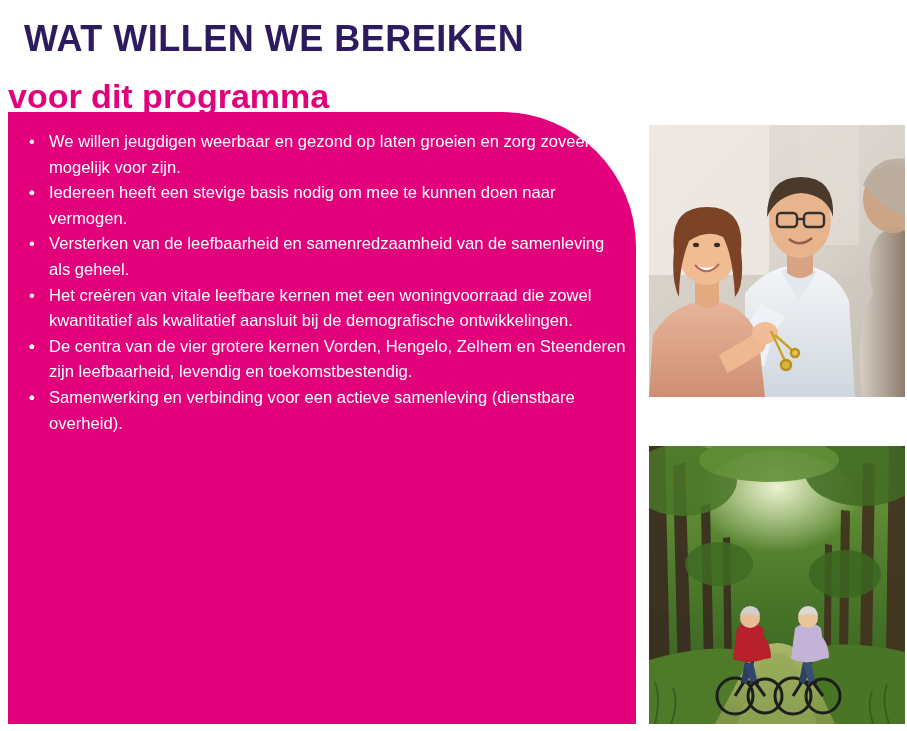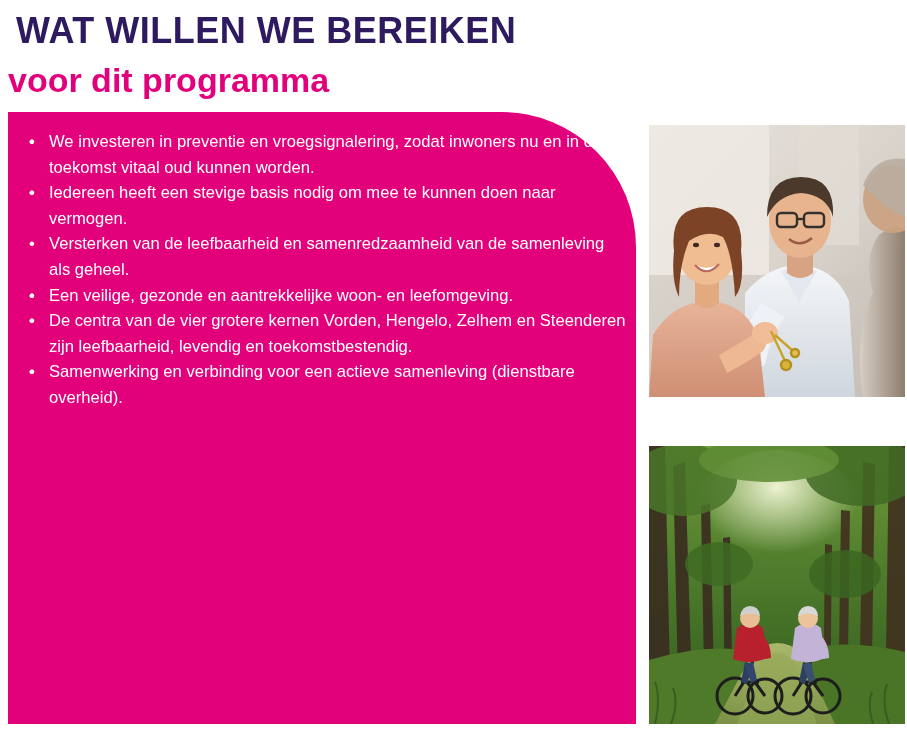--- a/index.html
+++ b/index.html
@@ -21,21 +21,21 @@
     left: 8px;
     top: 2px;
     width: 700px;
   }
   .title-line-1 {
     font-size: 36px;
     font-weight: bold;
     color: #2e1a5e;
     letter-spacing: 0.5px;
     line-height: 42px;
-    margin: 8px;
+    margin: 16px;
     white-space: nowrap;
   }
   .title-line-2 {
     font-size: 34px;
     font-weight: bold;
     color: #e2017b;
     line-height: 40px;
     margin: 4px 0 0 0;
     white-space: nowrap;
   }
@@ -101,27 +101,27 @@
 </head>
 <body>
 
 <div class="title-block">
   <h1 class="title-line-1">WAT WILLEN WE BEREIKEN</h1>
   <h2 class="title-line-2">voor dit programma</h2>
 </div>
 
 <div class="panel">
   <ul class="bullet-list">
-    <li><span class="dot">•</span></li>
-    <li><span class="dot">•</span><span>We investeren in preventie en vroegsignalering, zodat inwoners nu en in de toekomst vitaal oud kunnen worden.</span></li>
+    <li><span class="dot">•</span><span>We willen jeugdigen weerbaar en gezond op laten groeien en zorg zoveel mogelijk voor zijn.</span></li>
+    <li><span class="dot">•</span></li>
     <li><span class="dot">•</span></li>
     <li><span class="dot">•</span><span>Iedereen heeft een stevige basis nodig om mee te kunnen doen naar vermogen.</span></li>
     <li><span class="dot">•</span><span>Versterken van de leefbaarheid en samenredzaamheid van de samenleving als geheel.</span></li>
-    <li><span class="dot">•</span></li>
-    <li><span class="dot">•</span><span>Een veilige, gezonde en aantrekkelijke woon- en leefomgeving.</span></li>
+    <li><span class="dot">•</span><span>Het creëren van vitale leefbare kernen met een woningvoorraad die zowel kwantitatief als kwalitatief aansluit bij de demografische ontwikkelingen.</span></li>
+    <li><span class="dot">•</span></li>
     <li><span class="dot">•</span></li>
     <li><span class="dot">•</span><span>De centra van de vier grotere kernen Vorden, Hengelo, Zelhem en Steenderen zijn leefbaarheid, levendig en toekomstbestendig.</span></li>
     <li><span class="dot">•</span></li>
     <li><span class="dot">•</span><span>Samenwerking en verbinding voor een actieve samenleving (dienstbare overheid).</span></li>
   </ul>
 </div>
 
 <div class="photo" id="photo-top">
   <svg viewBox="0 0 256 272" preserveAspectRatio="xMidYMid slice" aria-hidden="true">
     <defs>

